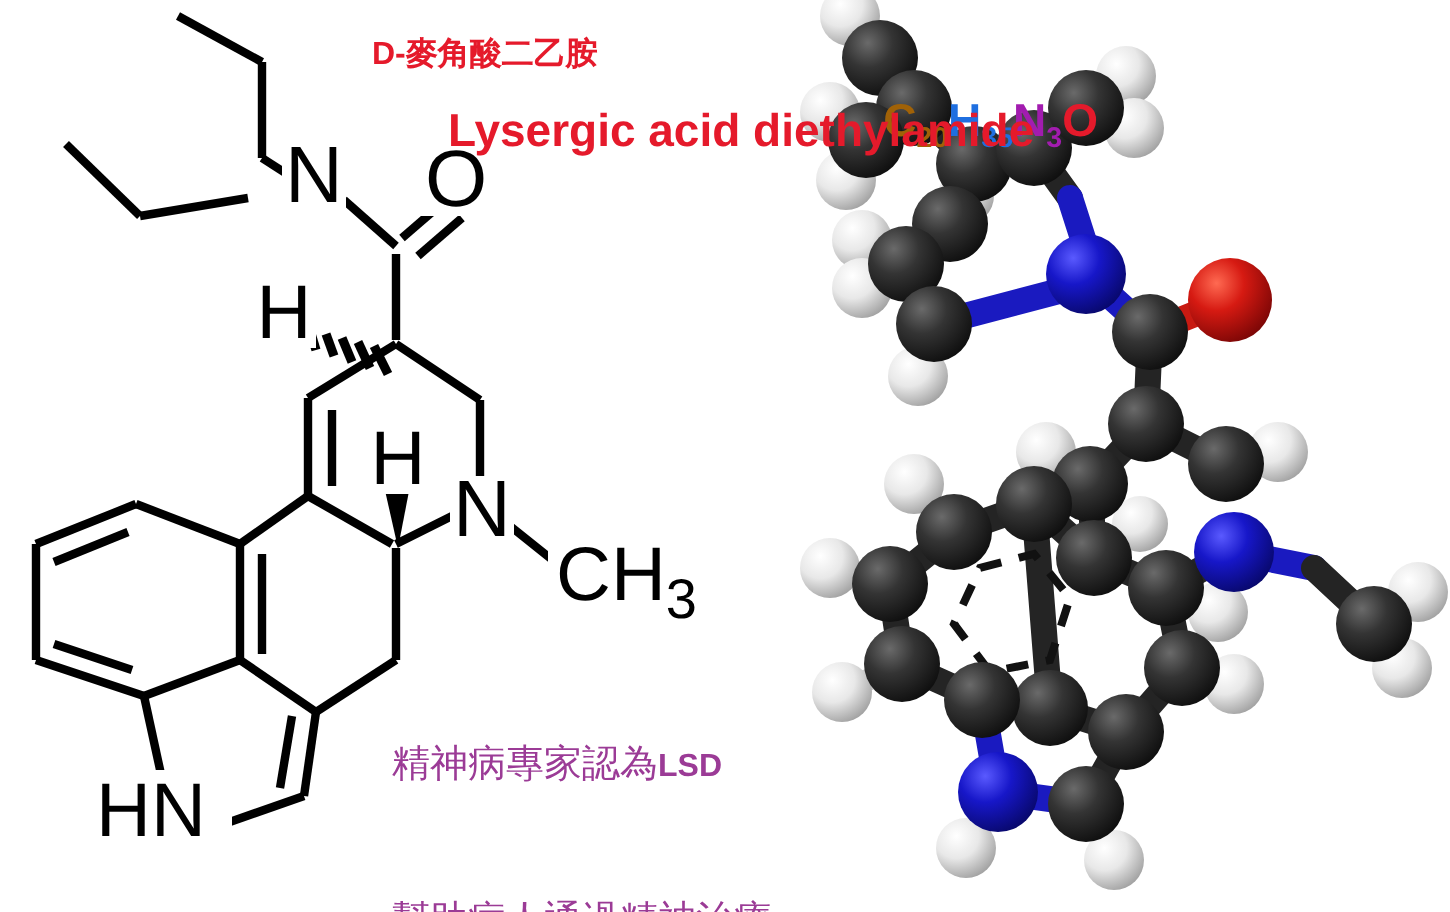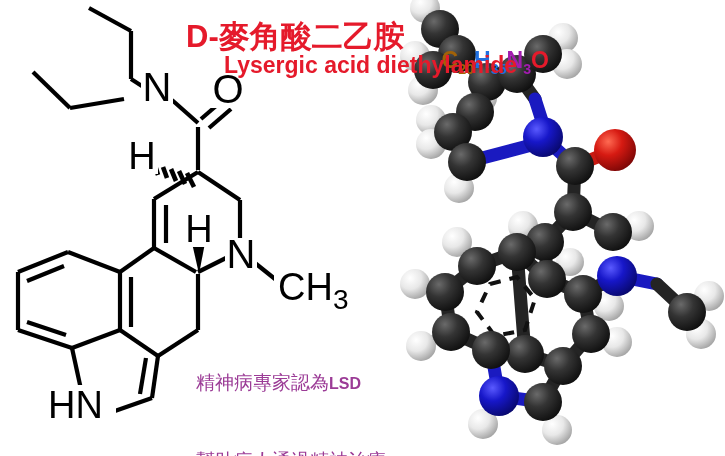--- a/index.html
+++ b/index.html
@@ -38,21 +38,21 @@
   .txt {
     position: absolute;
     white-space: pre;
     line-height: 1.18;
   }
 
   #title-cn {
     left: 186px;
     top: 19px;
     color: #E51A2B;
-    font-size: 31px;
+    font-size: 16px;
     font-weight: bold;
     letter-spacing: 0px;
   }
   #formula {
     position: absolute;
     left: 398px;
     top: 20px;
     font-size: 23px;
     font-weight: bold;
     white-space: pre;

